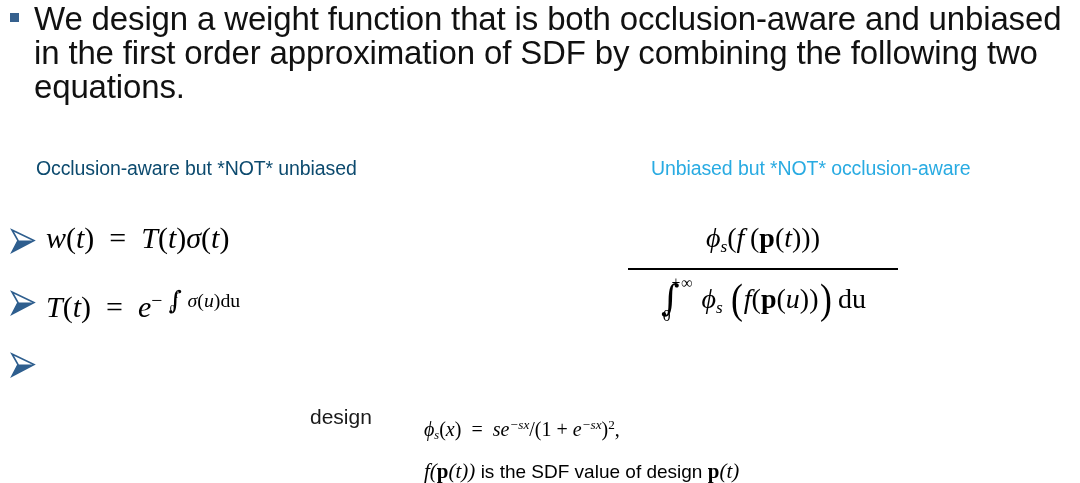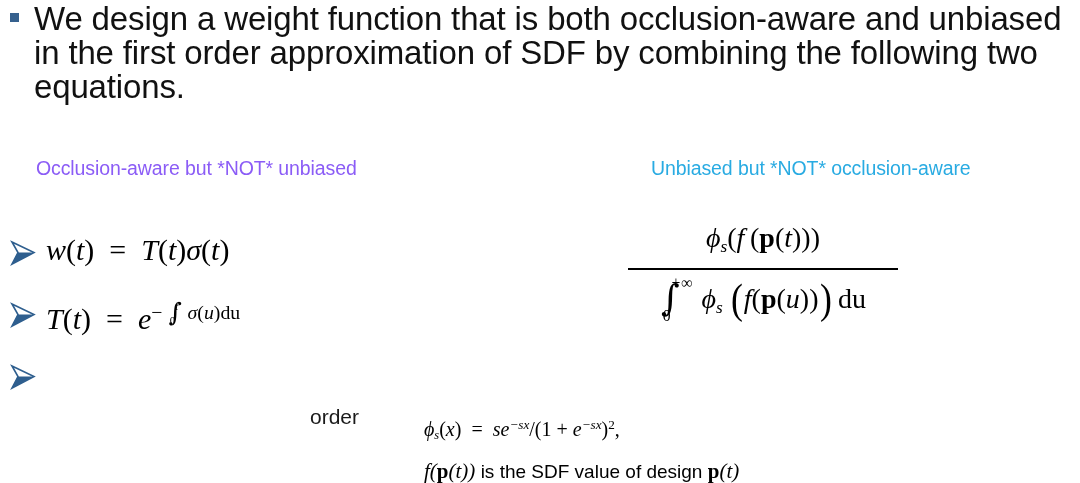--- a/index.html
+++ b/index.html
@@ -52,21 +52,20 @@
   }
   #header-left  { left: 36px;  top: 157px; color: #FF0000; }
   #header-right { left: 651px; top: 157px; color: #29ABE2; }
 
   
   #equation-list {
     position: absolute;
     left: 10px;
     top: 218px;
     width: 520px;
-    margin-top: 12px;
   }
   .eq-row {
     display: flex;
     align-items: flex-start;
     height: 62px;
   }
   .arrow-bullet {
     flex: 0 0 auto;
     width: 28px;
     height: 26px;
@@ -196,21 +195,21 @@
 </head>
 <body>
 
 <div id="bullet-block">
   <div id="bullet-row">
     <div class="square-bullet" style="background: rgb(54, 97, 142);"></div>
     <div id="bullet-text">We design a weight function that is both occlusion-aware and unbiased in the first order approximation of SDF by combining the following two equations.</div>
   </div>
 </div>
 
-<div class="col-header" id="header-left" style="color: #8b5cf6;">Occlusion-aware but *NOT* unbiased</div>
+<div class="col-header" id="header-left" style="color: #0c4a6e;">Occlusion-aware but *NOT* unbiased</div>
 
 <div class="col-header" id="header-right" style="color: rgb(41, 171, 226);">Unbiased but *NOT* occlusion-aware</div>
 
 <div id="equation-list">
 
   <div class="eq-row">
     <svg class="arrow-bullet" viewBox="0 0 28 26">
       <path d="M2 2 L24 12.6 L2 24 L8 12.6 Z" fill="#ffffff" stroke="#2E5E8E" stroke-width="1.6"></path>
       <path d="M8 12.6 L24 12.6 L2 24 Z" fill="#2E5E8E"></path>
     </svg>
@@ -249,21 +248,21 @@
     </span>
     <span class="frac-bar"></span>
     <span class="frac-den">
       <span class="int-lim"><span class="intg">∫</span><span class="lim-top">+∞</span><span class="lim-bot">0</span></span>
       <span class="mi">&nbsp;&nbsp;ϕ</span><span class="sub">s</span>
       <span class="paren-big">(</span><span class="mi">f</span><span class="op">(</span><span class="mbf">p</span><span class="op">(</span><span class="mi">u</span><span class="op">))</span><span class="paren-big">)</span><span class="mup"> du</span>
     </span>
   </span>
 </div>
 
-<div id="where-label">order</div>
+<div id="where-label">design</div>
 
 <div id="where-equations">
   <div class="where-line1">
     <span class="mi">ϕ</span><span class="sub">s</span><span class="op">(</span><span class="mi">x</span><span class="op">)</span>
     <span class="op">&nbsp;=&nbsp;</span>
     <span class="mi">se</span><span class="sup-blk"><span class="mi">−sx</span></span><span class="op">/(</span><span class="mup">1</span><span class="op">&nbsp;+&nbsp;</span><span class="mi">e</span><span class="sup-blk"><span class="mi">−sx</span></span><span class="op">)</span><span class="sup-blk"><span class="mup">2</span></span><span class="op">,</span>
   </div>
   <div class="where-line2">
     <span class="mi">f</span><span class="mi">(</span><span class="mbf">p</span><span class="mi">(t))</span><span> is the SDF value of design </span><span class="mbf">p</span><span class="mi">(t)</span>
   </div>

